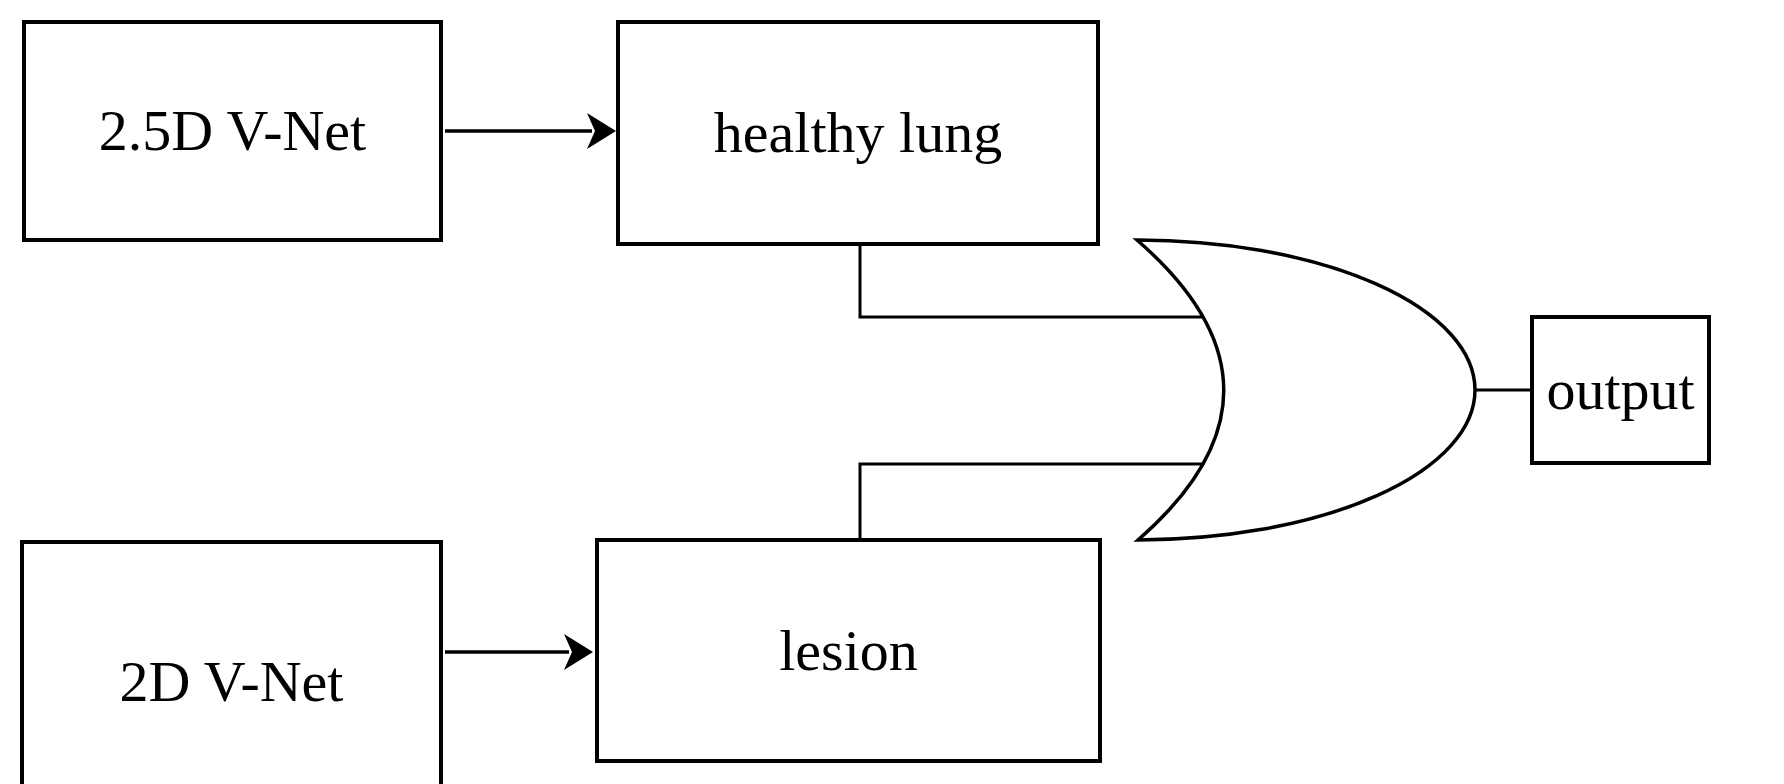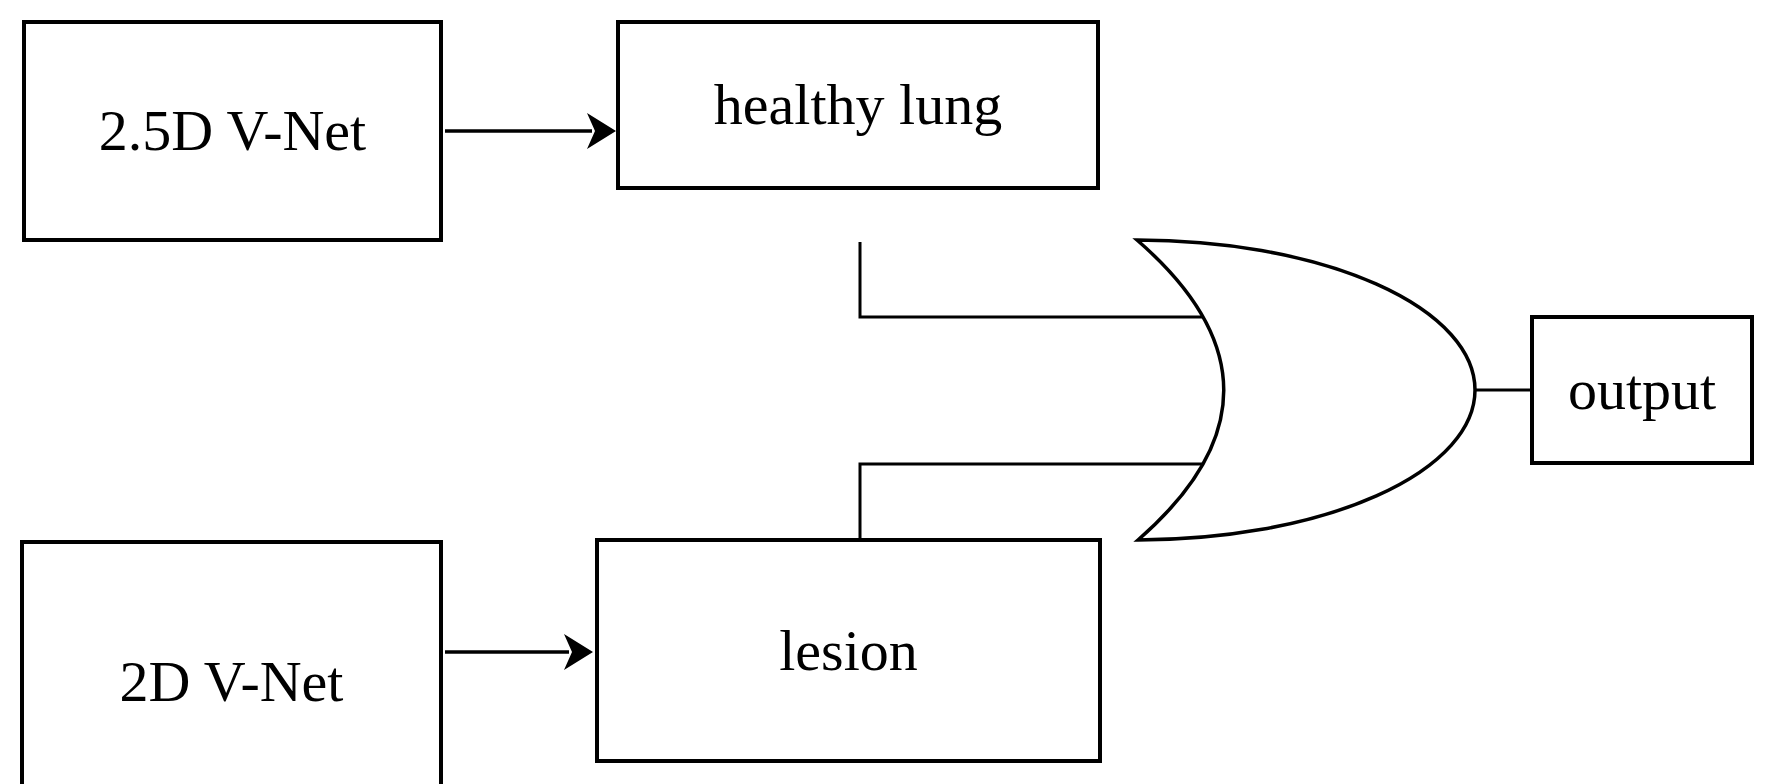--- a/index.html
+++ b/index.html
@@ -30,24 +30,24 @@
     flex-direction: column;
     align-items: center;
     justify-content: center;
     text-align: center;
     font-size: 58px;
     line-height: 1.4;
     color: #000000;
   }
   .node span { display: block; white-space: nowrap; }
   .node-vnet25d   { left: 22px;   top: 20px;  width: 421px; height: 222px; }
-  .node-healthy   { left: 616px;  top: 20px;  width: 484px; height: 170px; gap: 40px; }
+  .node-healthy   { left: 616px;  top: 20px;  width: 484px; height: 226px; gap: 40px; }
   .node-vnet2d    { left: 20px;   top: 540px; width: 423px; height: 283px; font-family: Liberation Serif, serif; }
   .node-lesion    { left: 595px;  top: 538px; width: 507px; height: 225px; justify-content: center; }
-  .node-output    { left: 1530px; top: 315px; width: 224px; height: 150px; text-align: right; }
+  .node-output    { left: 1530px; top: 315px; width: 181px; height: 150px; text-align: right; }
 </style>
 </head>
 <body>
 
 <div class="canvas">
 
   <svg class="wires" width="1784" height="784" viewBox="0 0 1784 784">
 
     <path d="M 860 242 L 860 317 L 1210 317" fill="none" stroke-width="3" stroke="#000000"></path>
 

